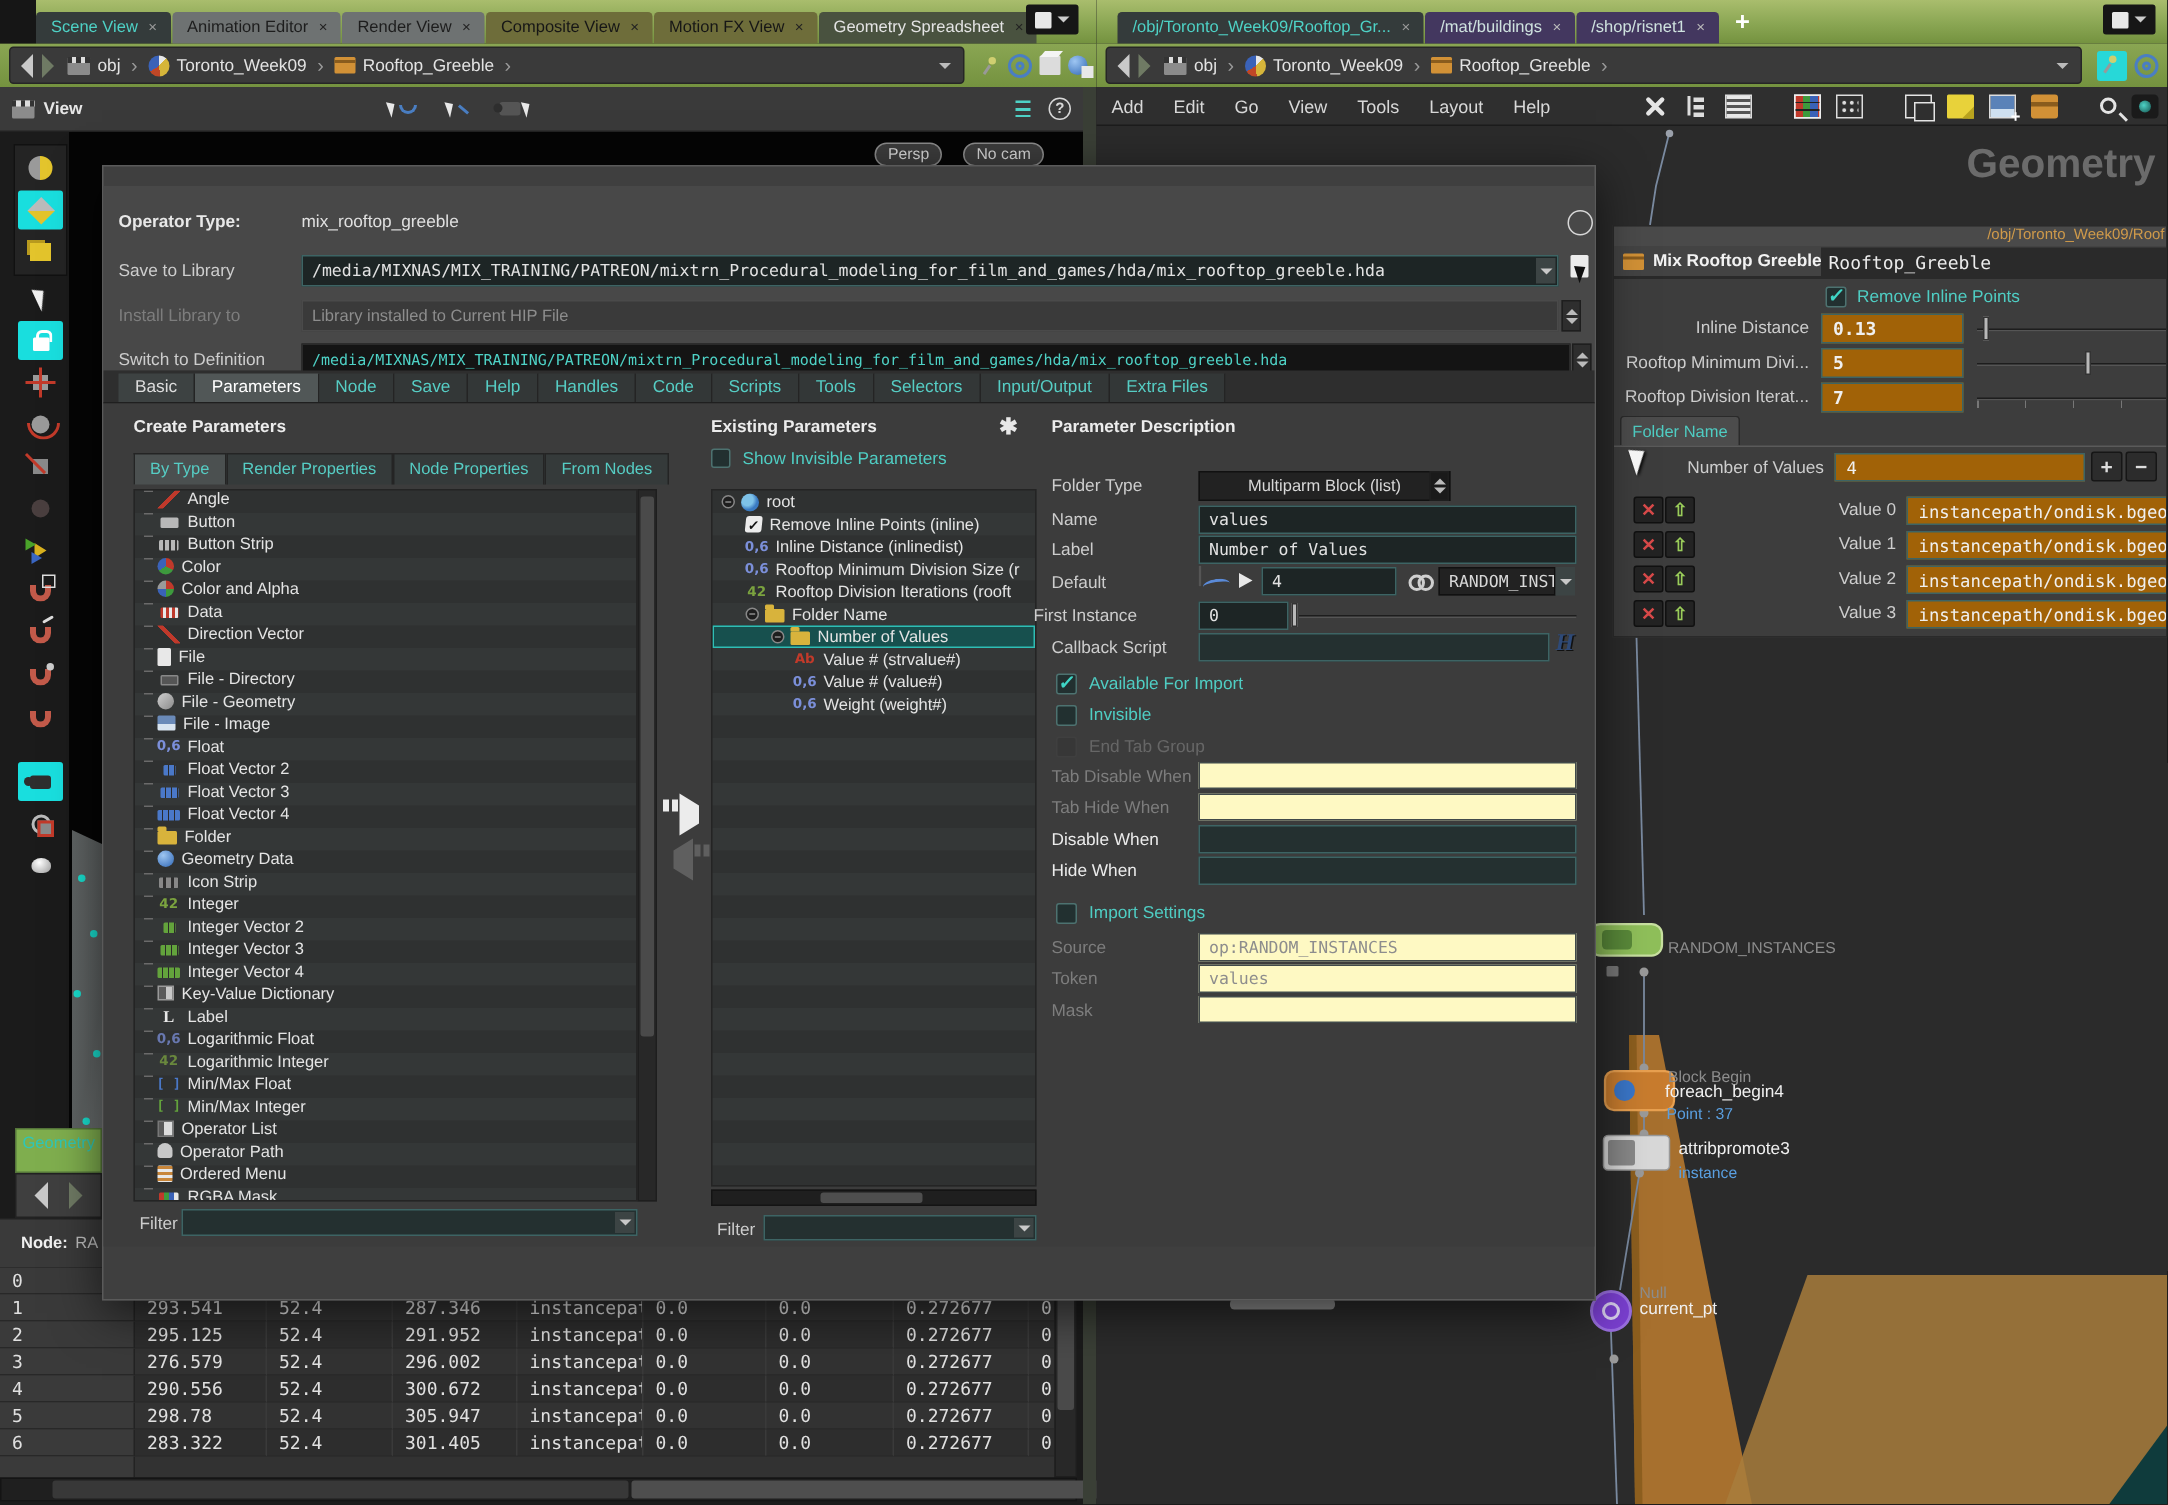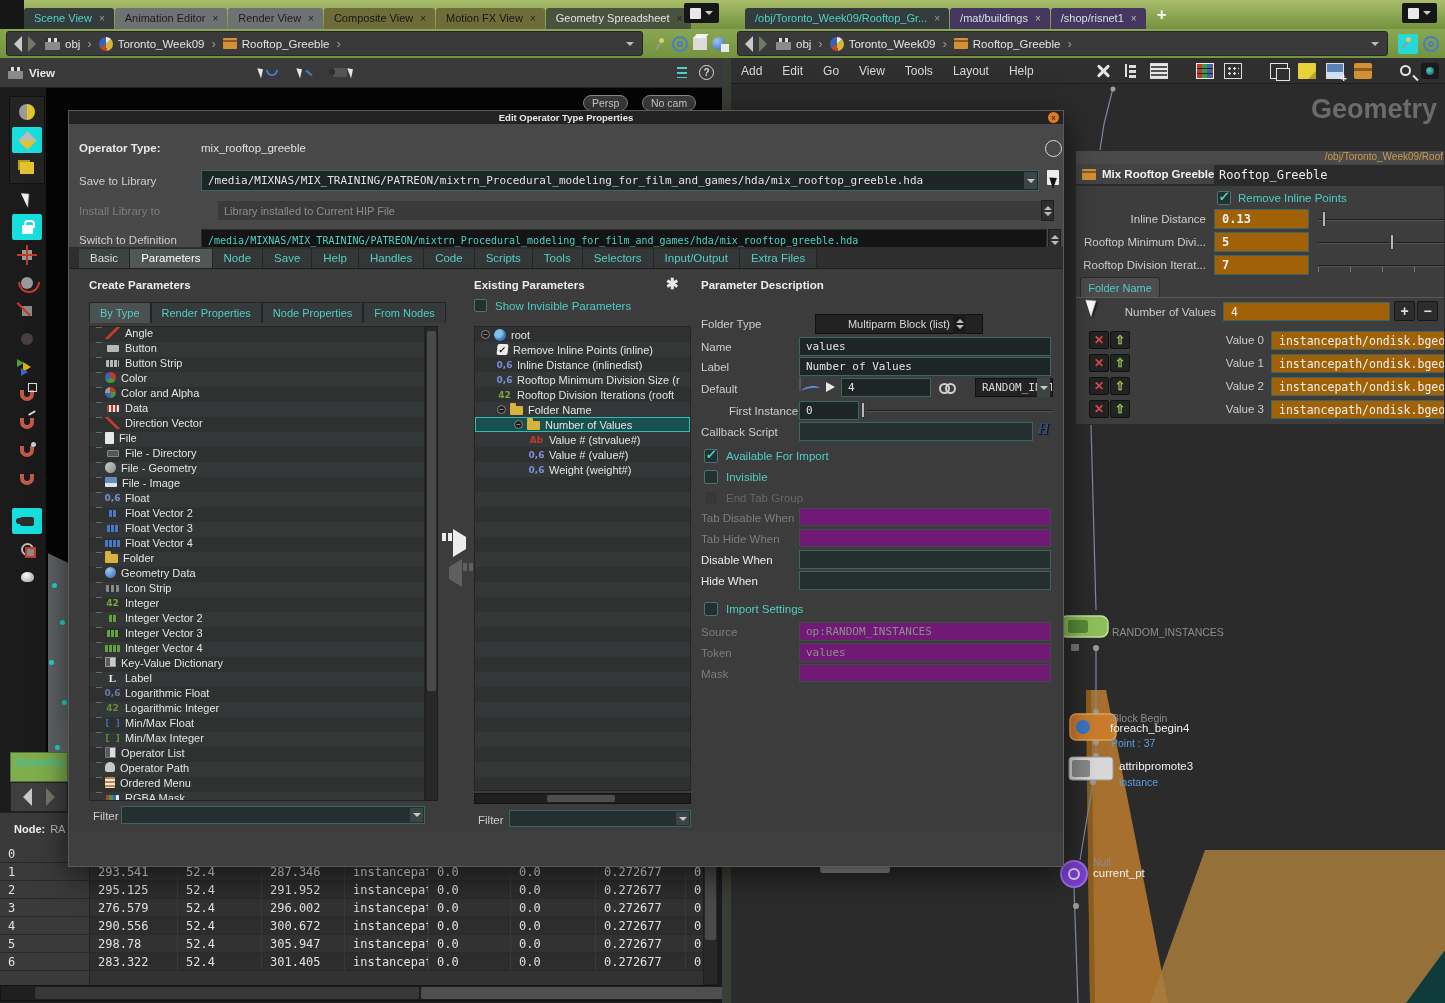--- a/index.html
+++ b/index.html
@@ -109,24 +109,24 @@
   .dlg-title{height:13px;background:#232323;display:flex;align-items:center;justify-content:center;
              font-size:9.5px;font-weight:bold;color:#e8e8e8;position:relative;}
   .dlg-close{position:absolute;right:4px;top:1px;width:11px;height:11px;border-radius:50%;background:#e07b25;
              color:#5a2d00;font-size:8px;font-weight:bold;display:flex;align-items:center;justify-content:center;}
   .dlg-head{background:#484848;}
   .flabel{position:absolute;color:#cdcdcd;font-size:11.5px;}
   .flabel.dim{color:#7d7d7d;}
   .flabel.b{font-weight:bold;color:#e8e8e8;}
   .tfield{position:absolute;background:#1d2525;border:1px solid #3d6464;color:#e2e2e2;
           font-family:"DejaVu Sans Mono",monospace;font-size:11px;display:flex;align-items:center;padding:0 6px;white-space:nowrap;overflow:hidden;}
-  .tfield.ro{background:#3a3a3a;border-color:#4a4a4a;color:#8d8d8d;font-family:"Liberation Sans",sans-serif;margin-left:16px;}
+  .tfield.ro{background:#3a3a3a;border-color:#4a4a4a;color:#8d8d8d;font-family:"Liberation Sans",sans-serif;}
   .tfield.dark{background:#141414;border-color:#2a2a2a;color:#4ed2c6;font-size:10px;}
   .tfield.empty{background:#243030;}
-  .tfield.plain{background:#701a75;border-color:#414a4a;color:#8d8d8d;}
+  .tfield.plain{background:#fef9c3;border-color:#414a4a;color:#8d8d8d;}
   .fdrop{position:absolute;right:1px;top:1px;bottom:1px;width:13px;background:#3c4444;display:flex;align-items:center;justify-content:center;}
   .fdrop::after{content:"";border:4px solid transparent;border-top-color:#c8c8c8;margin-top:4px;}
   .spin{position:absolute;width:13px;display:flex;flex-direction:column;align-items:center;justify-content:center;background:#2e2e2e;border:1px solid #1e1e1e;}
   .spin::before{content:"";border:4px solid transparent;border-bottom-color:#bbb;margin-bottom:1px;}
   .spin::after{content:"";border:4px solid transparent;border-top-color:#bbb;margin-top:1px;}
   .dtabs{position:absolute;display:flex;align-items:flex-end;background:#2e2e2e;border-bottom:1px solid #1f1f1f;}
   .dtab{padding:3px 11px 4px 11px;font-size:11.5px;color:#56cdc4;background:#333737;border-right:1px solid #242424;white-space:nowrap;}
   .dtab.active{background:#515757;color:#fff;}
   .dtab.first{background:#3d4242;color:#dcdcdc;}
   .sectitle{position:absolute;font-weight:bold;color:#ececec;font-size:11.5px;}
@@ -698,24 +698,20 @@
           <span class="mpbtn" style="left: 34px; top: 249px;">
             <span class="mp-up">⇧</span>
           </span>
           <span class="prow-lbl" style="left: 120px; top: 252px; width: 68px;">Value 3</span>
           <span class="pfield norm" style="left: 195px; top: 249px; width: 175px; height: 19px; font-weight: normal;">instancepath/ondisk.bgeo</span>
         </div>
     </div>
   </div>
 
   <div class="dlg abs" style="left:68px;top:110px;width:996px;height:757px;">
-    <div class="dlg-title">
-      <span>Edit Operator Type Properties</span>
-      <span class="dlg-close">x</span>
-    </div>
     <div class="dlg-head abs" style="left:0;top:13px;width:994px;height:123px;">
       <span class="flabel b" style="left:10px;top:18px;">Operator Type:</span>
       <span class="flabel" style="left:132px;top:18px;color:#e0e0e0;">mix_rooftop_greeble</span>
       <span class="helpc abs" style="left:976px;top:16px;width:17px;height:17px;"></span>
       <span class="flabel" style="left:10px;top:51px;">Save to Library</span>
       <span class="tfield" style="left:132px;top:46px;width:838px;height:21px;">
         <span style="overflow:hidden;">/media/MIXNAS/MIX_TRAINING/PATREON/mixtrn_Procedural_modeling_for_film_and_games/hda/mix_rooftop_greeble.hda</span>
         <span class="fdrop"></span>
       </span>
       <span class="abs" style="left:978px;top:46px;width:12px;height:15px;background:#ececec;border-radius:1px;">
@@ -1018,21 +1014,21 @@
       <span class="waveic abs" style="left:730px;top:109px;"></span>
       <span class="playic abs" style="left:757px;top:113px;"></span>
       <span class="tfield" style="left:772px;top:109px;width:90px;height:19px;">
           <span>4</span>
         </span>
       <span class="chainic abs" style="left:868px;top:113px;"></span>
       <span class="tfield ro" style="left:890px;top:109px;width:78px;height:19px;background:#222;color:#d8d8d8;border-color:#111;font-family:'DejaVu Sans Mono',monospace;">
           <span>RANDOM_INST</span>
         </span>
       <span class="fdrop abs" style="left:968px;top:109px;height:19px;position:absolute;"></span>
-      <span class="flabel" style="left:660px;top:136px;">First Instance</span>
+      <span class="flabel" style="left:620px;top:136px;">First Instance</span>
       <span class="tfield" style="left:730px;top:132px;width:60px;height:19px;">
           <span>0</span>
         </span>
       <span class="sldtrack abs" style="left:797px;top:141px;width:185px;"></span>
       <span class="sldhandle abs" style="left:792px;top:133px;"></span>
       <span class="flabel" style="left:632px;top:157px;">Callback Script</span>
       <span class="tfield empty" style="left:730px;top:153px;width:234px;height:19px;"></span>
       <span class="hsic abs" style="left:968px;top:151px;">H</span>
       <div class="abs" style="left:635px;top:180px;display:flex;align-items:center;gap:8px;">
         <span class="hcheck on"></span>

